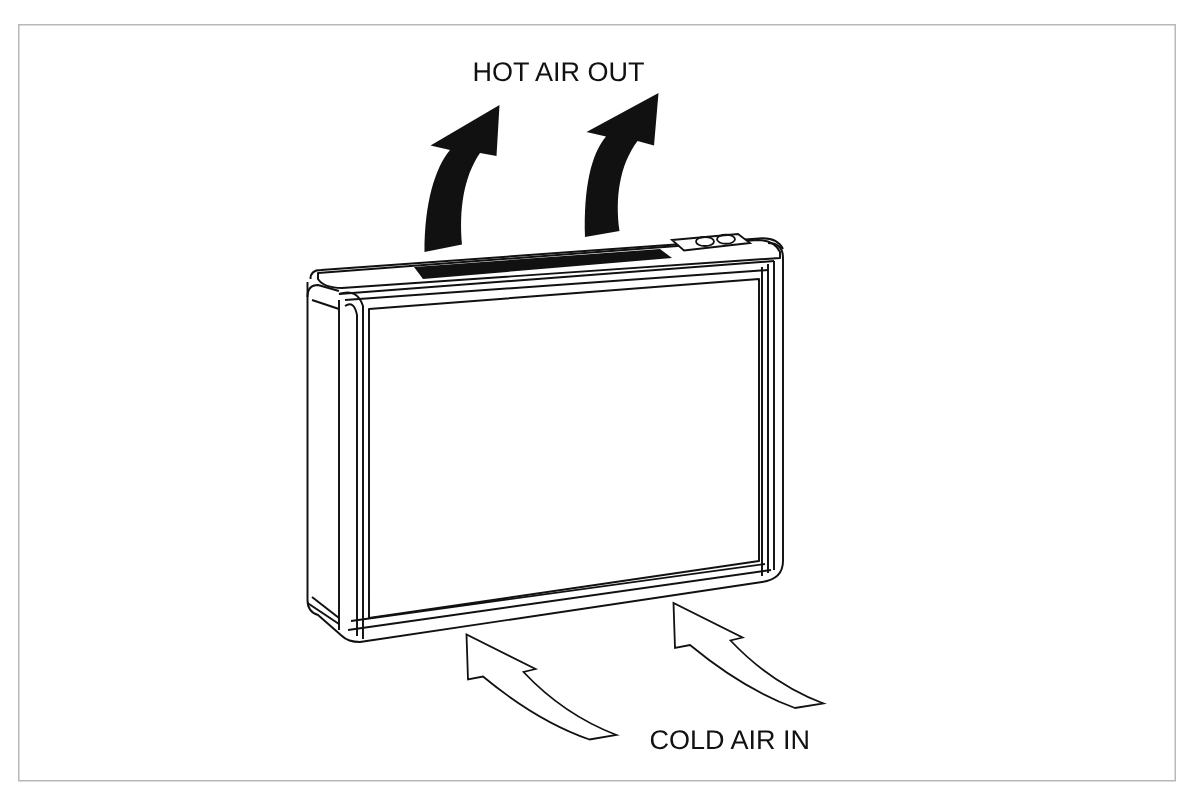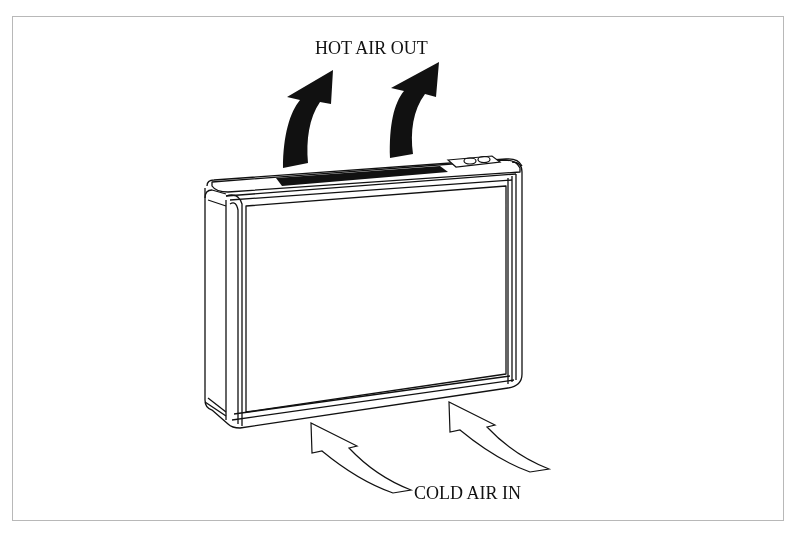--- a/index.html
+++ b/index.html
@@ -1,20 +1,20 @@
 <!DOCTYPE html>
 <html><head>
   <meta charset="utf-8">
   <style>
     html, body { margin: 0; padding: 0; background: #ffffff; }
     body { width: 792px; height: 538px; position: relative; overflow: hidden; font-family: "Liberation Sans", sans-serif; }
     .frame { position: absolute; left: 12px; top: 16px; width: 772px; height: 505px; border: 1.5px solid #b8b8b8; box-sizing: border-box; }
-    .label { position: absolute; font-family: Liberation Serif, serif; font-size: 18px; color: #111; letter-spacing: 0; white-space: nowrap; }
+    .label { position: absolute; font-family: Liberation Sans, sans-serif; font-size: 18px; color: #111; letter-spacing: 0; white-space: nowrap; }
     #hot-label { left: 315px; top: 38px; }
-    #cold-label { left: 414px; top: 483px; }
+    #cold-label { left: 433px; top: 483px; }
     svg.art { position: absolute; left: 0; top: 0; }
   </style>
 </head>
 <body>
 
 <div class="frame"></div>
 
 <svg class="art" width="792" height="538" viewBox="0 0 792 538">
 
   <g fill="none" stroke="#111" stroke-width="1.3" stroke-linejoin="round">

